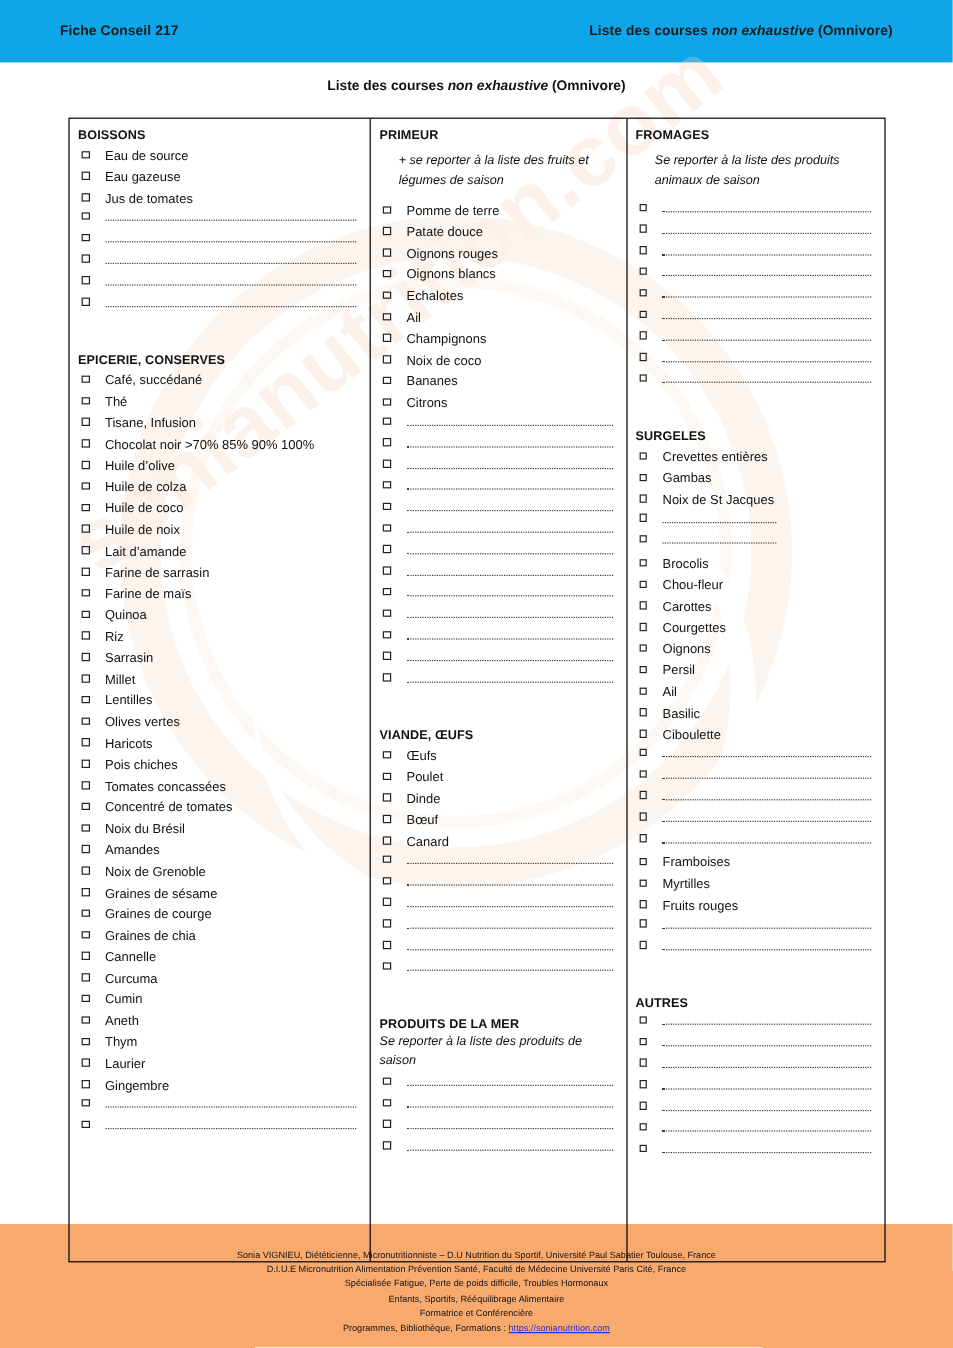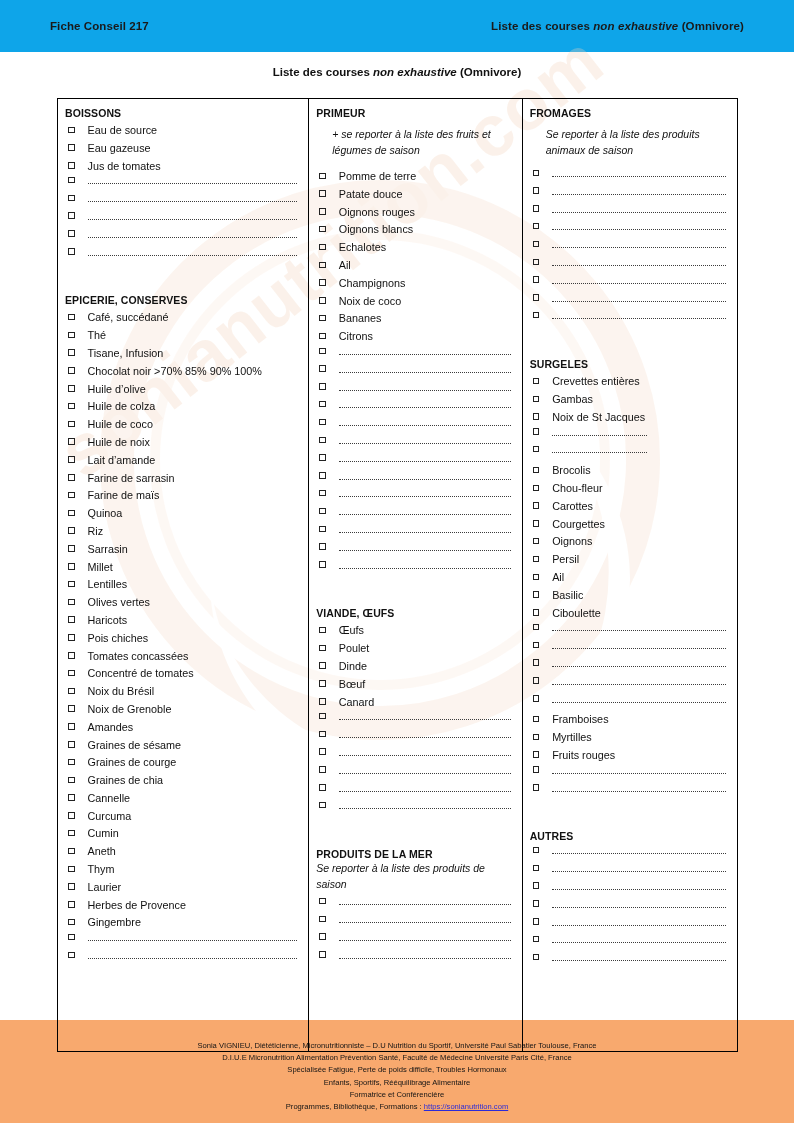--- a/index.html
+++ b/index.html
@@ -352,28 +352,28 @@
         <li class="item">
           <span class="box"></span>
           <span class="label">Concentré de tomates</span>
         </li>
         <li class="item">
           <span class="box"></span>
           <span class="label">Noix du Brésil</span>
         </li>
         <li class="item">
           <span class="box"></span>
+          <span class="label">Amandes</span>
+        </li>
+        <li class="item">
+          <span class="box"></span>
           <span class="label">Noix de Grenoble</span>
         </li>
         <li class="item">
           <span class="box"></span>
-          <span class="label">Amandes</span>
-        </li>
-        <li class="item">
-          <span class="box"></span>
           <span class="label">Graines de sésame</span>
         </li>
         <li class="item">
           <span class="box"></span>
           <span class="label">Graines de courge</span>
         </li>
         <li class="item">
           <span class="box"></span>
           <span class="label">Graines de chia</span>
         </li>
@@ -393,24 +393,20 @@
           <span class="box"></span>
           <span class="label">Aneth</span>
         </li>
         <li class="item">
           <span class="box"></span>
           <span class="label">Thym</span>
         </li>
         <li class="item">
           <span class="box"></span>
           <span class="label">Laurier</span>
-        </li>
-        <li class="item">
-          <span class="box"></span>
-          <span class="label">Herbes de Provence</span>
         </li>
         <li class="item">
           <span class="box"></span>
           <span class="label">Gingembre</span>
         </li>
         <li class="item">
           <span class="box"></span>
           <span class="blank"></span>
         </li>
         <li class="item">

